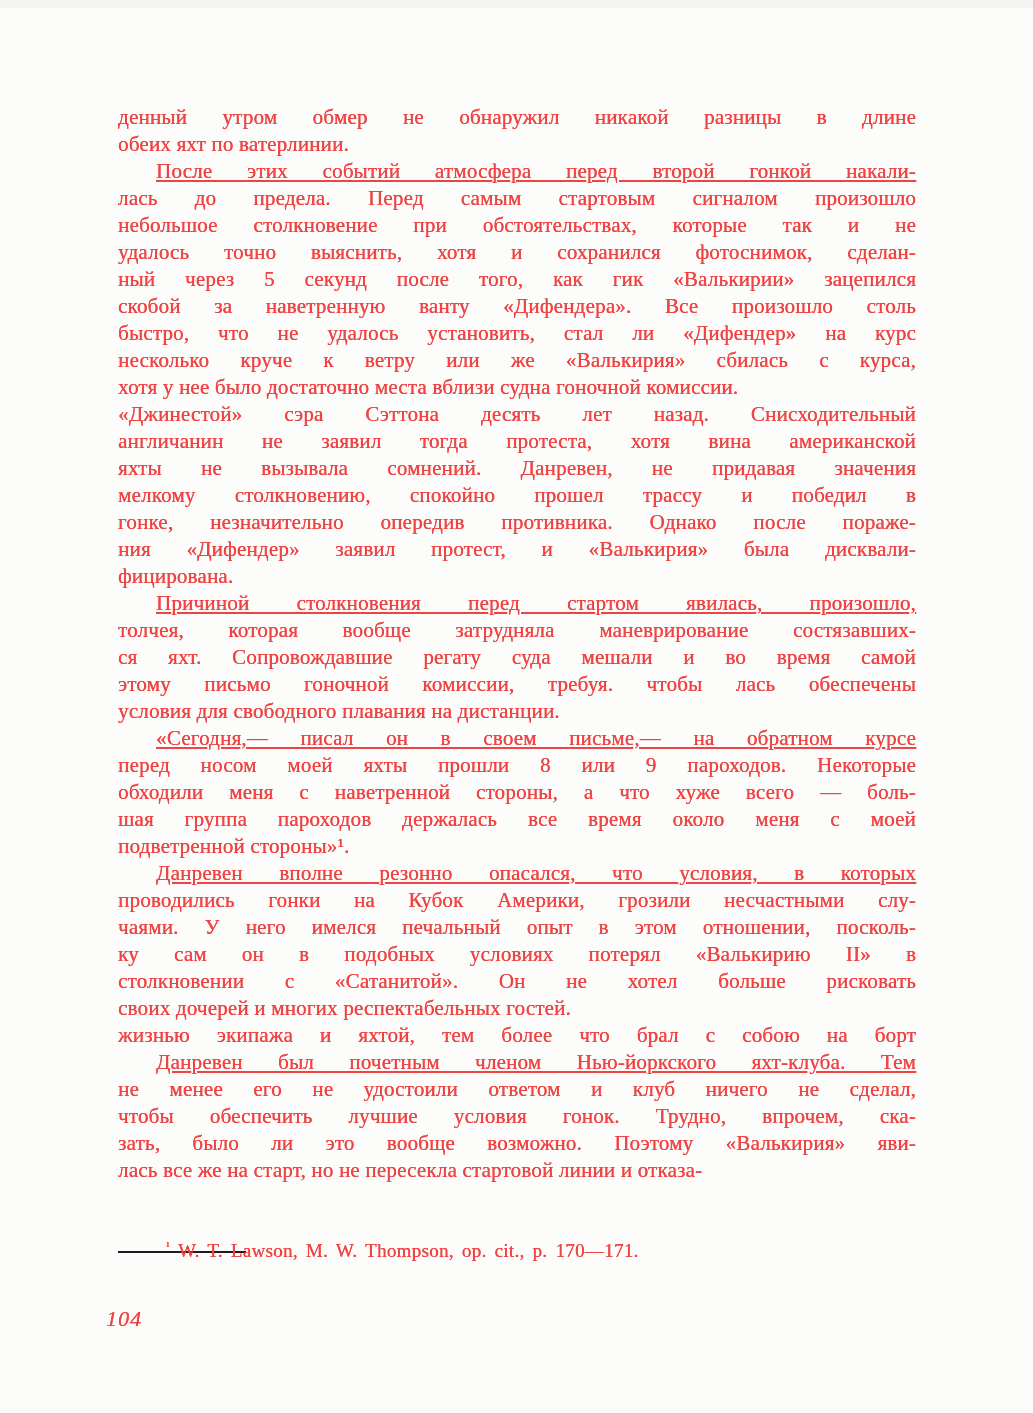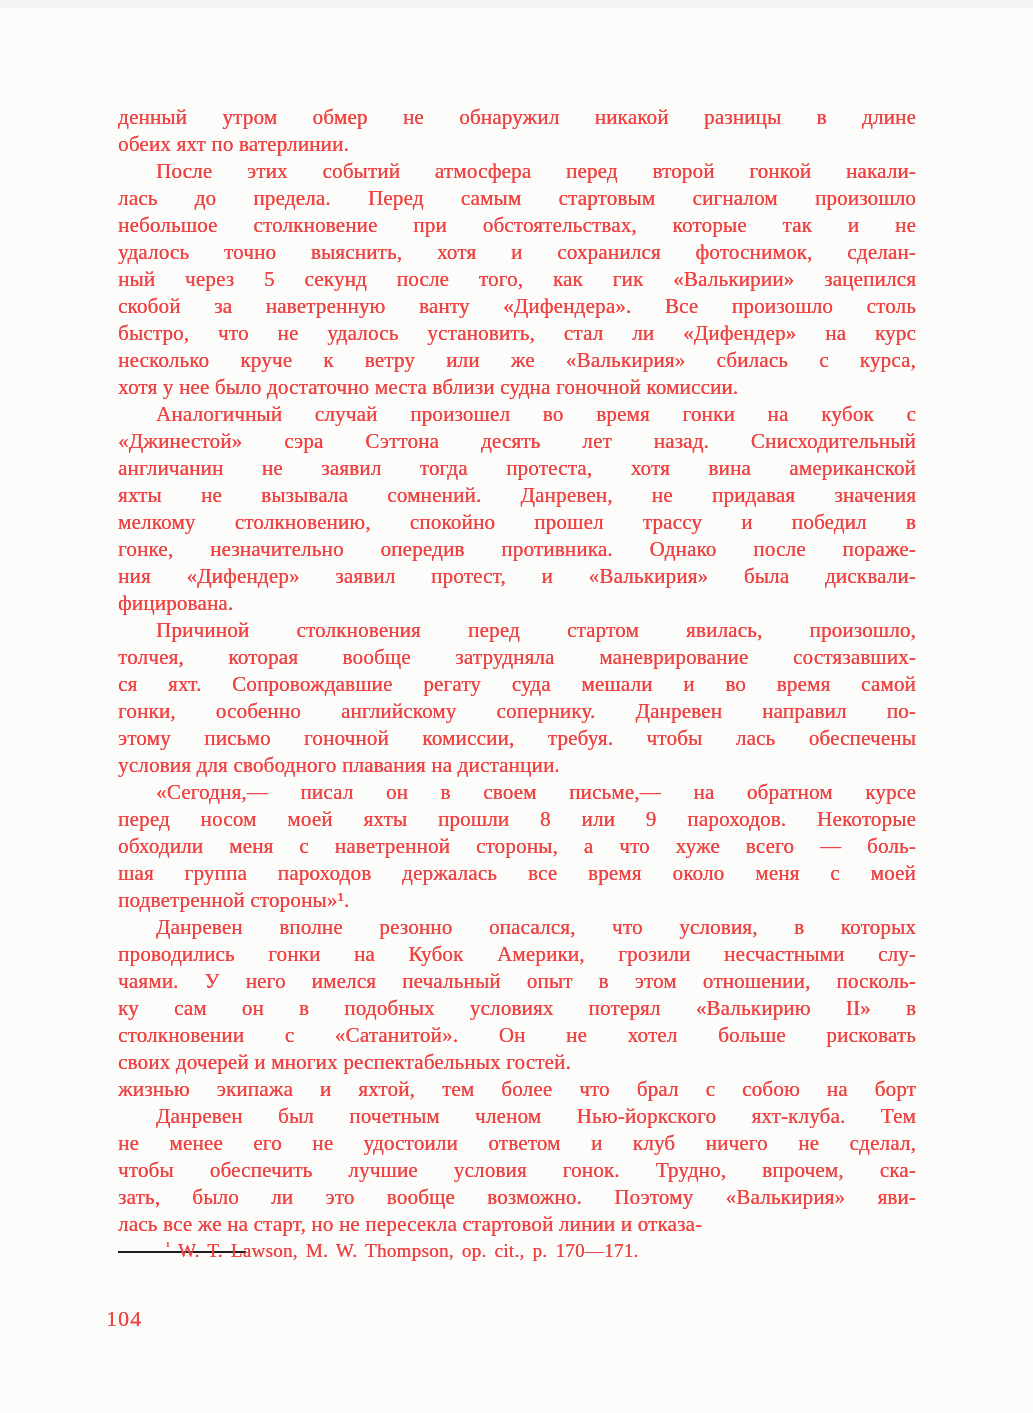--- a/index.html
+++ b/index.html
@@ -30,21 +30,21 @@
     letter-spacing: 0.2px;
     text-align: justify;
     text-align-last: justify;
     white-space: nowrap;
     text-shadow: 0.3px 0 0 currentColor;
   }
   .line.last {
     text-align-last: left;
     white-space: normal;
   }
-  .line.indent { text-indent: 38px; }
+  .line.indent { text-indent: 38px; text-decoration: underline; }
 
   .footnote-rule {
     position: absolute;
     left: 118px;
     top: 1243px;
     width: 128px;
     height: 2px;
     background: #1d1d1d;
   }
   .footnote {
@@ -62,20 +62,21 @@
     font-size: 12px;
     margin-right: 8px;
   }
   .page-number {
     position: absolute;
     left: 106px;
     top: 1298px;
     font-size: 22px;
     letter-spacing: 1px;
     text-shadow: 0.3px 0 0 currentColor;
+    font-style: italic;
   }
 </style>
 </head>
 <body>
 
 <div class="page">
   <main class="text-block">
       <div class="paragraph">
         <div class="line">денный утром обмер не обнаружил никакой разницы в длине</div>
         <div class="line last">обеих яхт по ватерлинии.</div>
@@ -85,34 +86,32 @@
         <div class="line">лась до предела. Перед самым стартовым сигналом произошло</div>
         <div class="line">небольшое столкновение при обстоятельствах, которые так и не</div>
         <div class="line">удалось точно выяснить, хотя и сохранился фотоснимок, сделан-</div>
         <div class="line">ный через 5 секунд после того, как гик «Валькирии» зацепился</div>
         <div class="line">скобой за наветренную ванту «Дифендера». Все произошло столь</div>
         <div class="line">быстро, что не удалось установить, стал ли «Дифендер» на курс</div>
         <div class="line">несколько круче к ветру или же «Валькирия» сбилась с курса,</div>
         <div class="line last">хотя у нее было достаточно места вблизи судна гоночной комиссии.</div>
       </div>
       <div class="paragraph">
-        <div class="line indent">Аналогичный случай произошел во время гонки на кубок с</div>
         <div class="line">«Джинестой» сэра Сэттона десять лет назад. Снисходительный</div>
         <div class="line">англичанин не заявил тогда протеста, хотя вина американской</div>
         <div class="line">яхты не вызывала сомнений. Данревен, не придавая значения</div>
         <div class="line">мелкому столкновению, спокойно прошел трассу и победил в</div>
         <div class="line">гонке, незначительно опередив противника. Однако после пораже-</div>
         <div class="line">ния «Дифендер» заявил протест, и «Валькирия» была дисквали-</div>
         <div class="line last">фицирована.</div>
       </div>
       <div class="paragraph">
         <div class="line indent">Причиной столкновения перед стартом явилась, произошло,</div>
         <div class="line">толчея, которая вообще затрудняла маневрирование состязавших-</div>
         <div class="line">ся яхт. Сопровождавшие регату суда мешали и во время самой</div>
-        <div class="line">гонки, особенно английскому сопернику. Данревен направил по-</div>
         <div class="line">этому письмо гоночной комиссии, требуя. чтобы лась обеспечены</div>
         <div class="line last">условия для свободного плавания на дистанции.</div>
       </div>
       <div class="paragraph">
         <div class="line indent">«Сегодня,— писал он в своем письме,— на обратном курсе</div>
         <div class="line">перед носом моей яхты прошли 8 или 9 пароходов. Некоторые</div>
         <div class="line">обходили меня с наветренной стороны, а что хуже всего — боль-</div>
         <div class="line">шая группа пароходов держалась все время около меня с моей</div>
         <div class="line last">подветренной стороны»¹.</div>
       </div>

